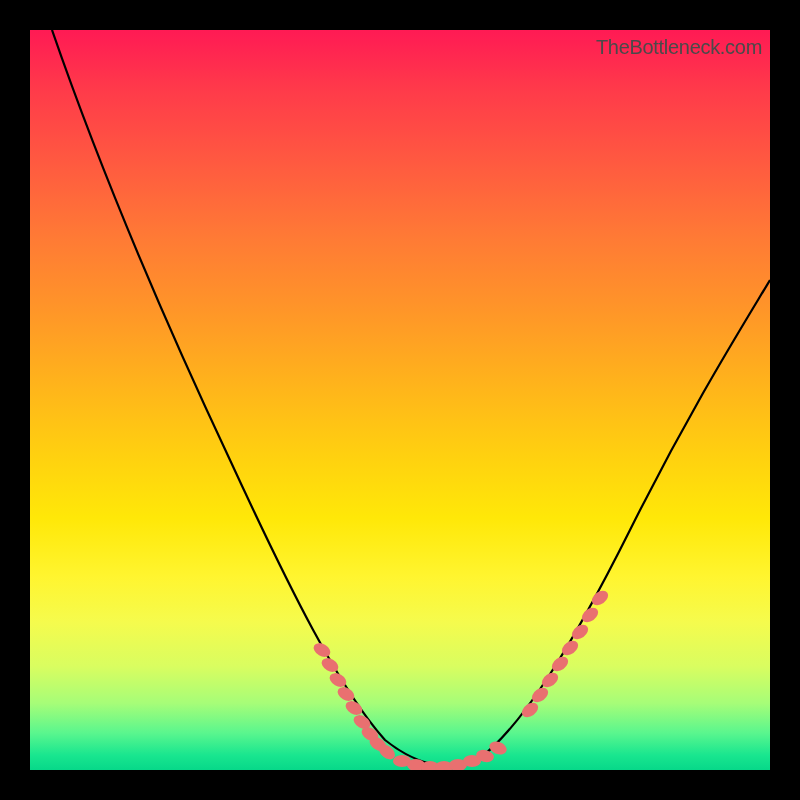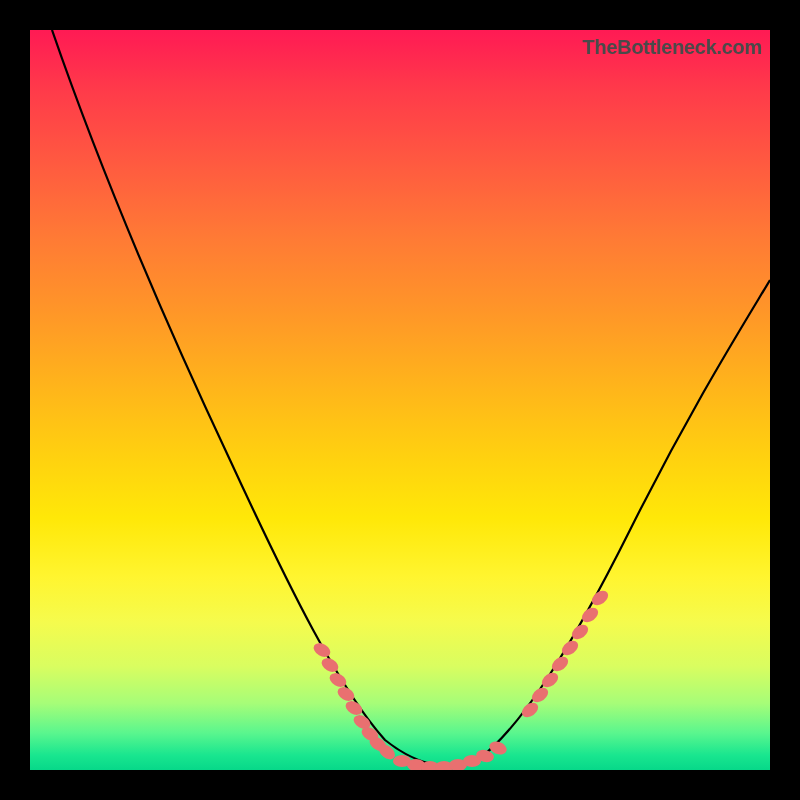--- a/index.html
+++ b/index.html
@@ -42,21 +42,21 @@
       #19e68f 98%,
       #07d889 100%);
   }
   .watermark {
     position: absolute;
     top: 6px;
     right: 8px;
     color: #4a4a4a;
     font-size: 20px;
     letter-spacing: -0.3px;
-    font-weight: 700;
+    font-weight: 400;
   }
   svg.curve {
     position: absolute;
     top: 0;
     left: 0;
   }
 </style>
 </head>
 <body>
 

